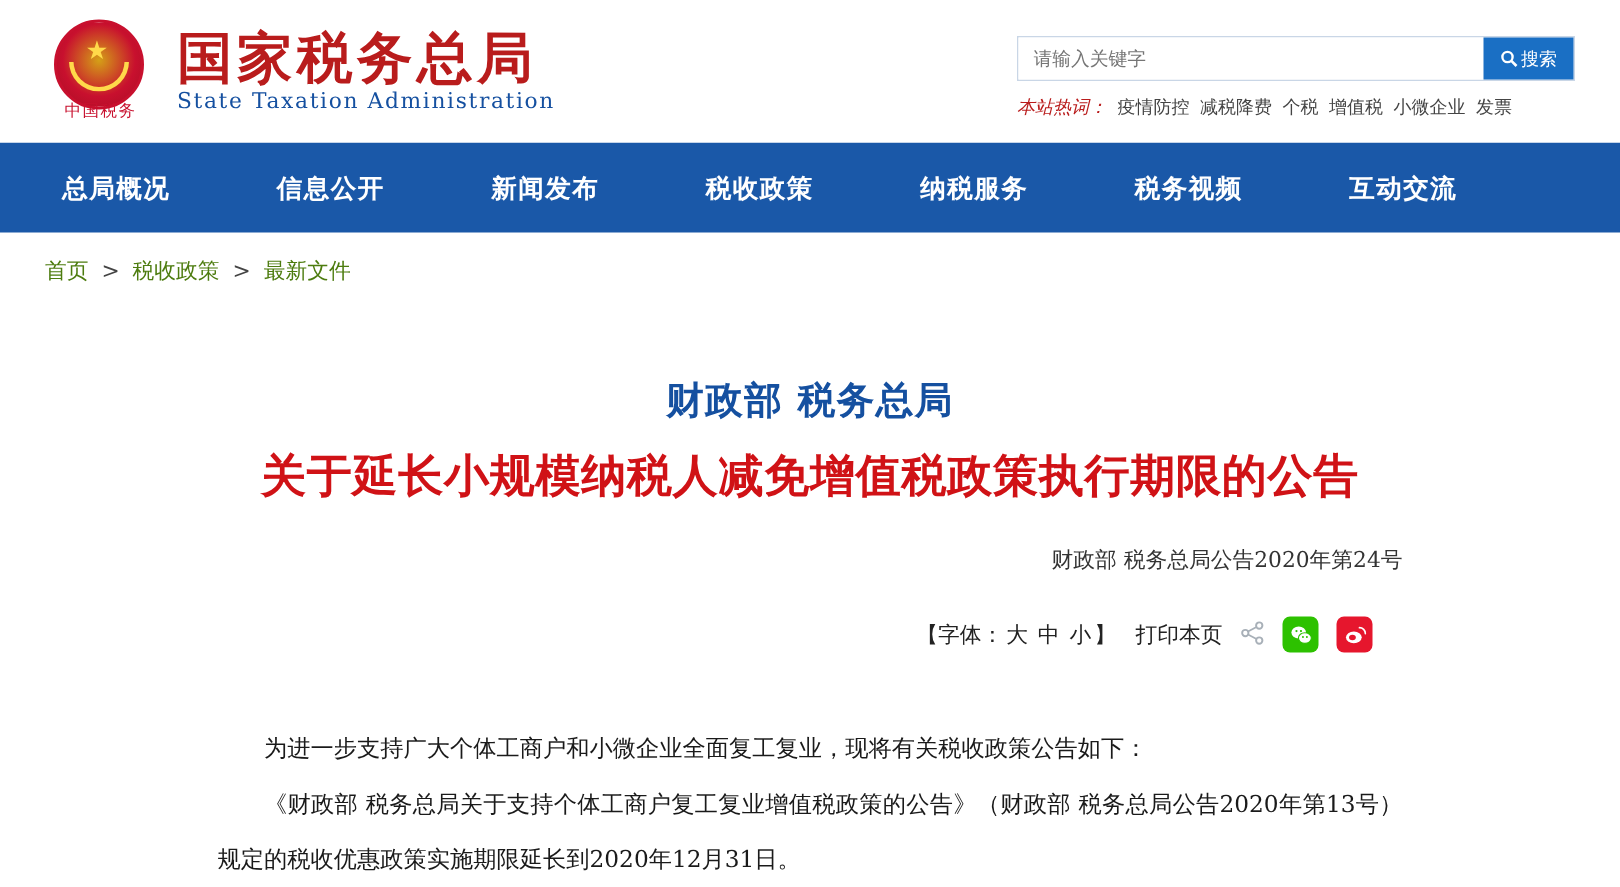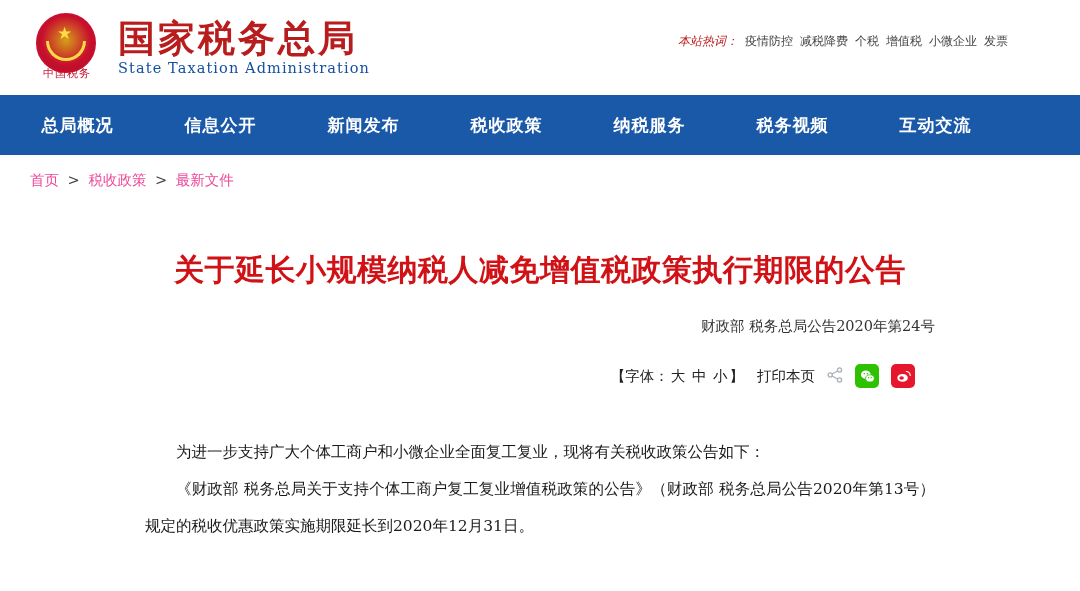--- a/index.html
+++ b/index.html
@@ -149,21 +149,21 @@
     letter-spacing: 1px;
   }
 
   
   .breadcrumb {
     padding: 16px 0 0 30px;
     font-size: 14.5px;
     color: #1550a0;
     font-family: "DejaVu Serif", serif;
   }
-  .breadcrumb a { color: #ec4899; text-decoration: none; }
+  .breadcrumb a { color: #4d7c0f; text-decoration: none; }
   .breadcrumb .sep { color: #444; margin: 0 4px; }
 
   
   .article {
     margin-top: 60px;
     padding: 0 145px;
   }
   .subhead {
     text-align: center;
     color: #1550a0;
@@ -244,20 +244,32 @@
       <div class="wheel"></div>
       <div class="subtitle">中国税务</div>
     </div>
     <div class="brand-text">
       <div class="brand-cn">国家税务总局</div>
       <div class="brand-en">State Taxation Administration</div>
     </div>
   </div>
 
   <div class="header-right">
+    <div class="search-row">
+      <input class="search-input" type="text" placeholder="请输入关键字" style="">
+      <button class="search-btn">
+        <span>
+          <svg width="12" height="12" viewBox="0 0 12 12">
+            <circle cx="5" cy="5" r="3.4" fill="none" stroke="#ffffff" stroke-width="1.6"></circle>
+            <line x1="7.6" y1="7.6" x2="11" y2="11" stroke="#ffffff" stroke-width="1.8"></line>
+          </svg>
+        </span>
+        <span>搜索</span>
+      </button>
+    </div>
     <div class="hotwords">
       <span class="label">本站热词：</span><a href="#">疫情防控</a><a href="#">减税降费</a><a href="#">个税</a><a href="#">增值税</a><a href="#">小微企业</a><a href="#">发票</a>
     </div>
   </div>
 </div>
 
 <div class="nav">
   <div class="nav-item">总局概况</div>
   <div class="nav-item">信息公开</div>
   <div class="nav-item">新闻发布</div>
@@ -269,20 +281,21 @@
 
 <div class="breadcrumb">
   <a href="#">首页</a>
   <span class="sep">&gt;</span>
   <a href="#">税收政策</a>
   <span class="sep">&gt;</span>
   <a href="#">最新文件</a>
 </div>
 
 <div class="article">
+  <div class="subhead">财政部 税务总局</div>
   <div class="title">关于延长小规模纳税人减免增值税政策执行期限的公告</div>
   <div class="docno">财政部 税务总局公告2020年第24号</div>
 
   <div class="toolbar">
     <div class="fontsize"><span>【字体：</span><span>大</span> <span>中</span> <span>小</span><span>】</span></div>
     <div class="print">打印本页</div>
     <div class="share-generic">
       <svg width="16" height="16" viewBox="0 0 16 16">
         <circle cx="12.5" cy="3" r="2.1" fill="none" stroke="#a8b0b8" stroke-width="1.3"></circle>
         <circle cx="3.2" cy="8" r="2.1" fill="none" stroke="#a8b0b8" stroke-width="1.3"></circle>

